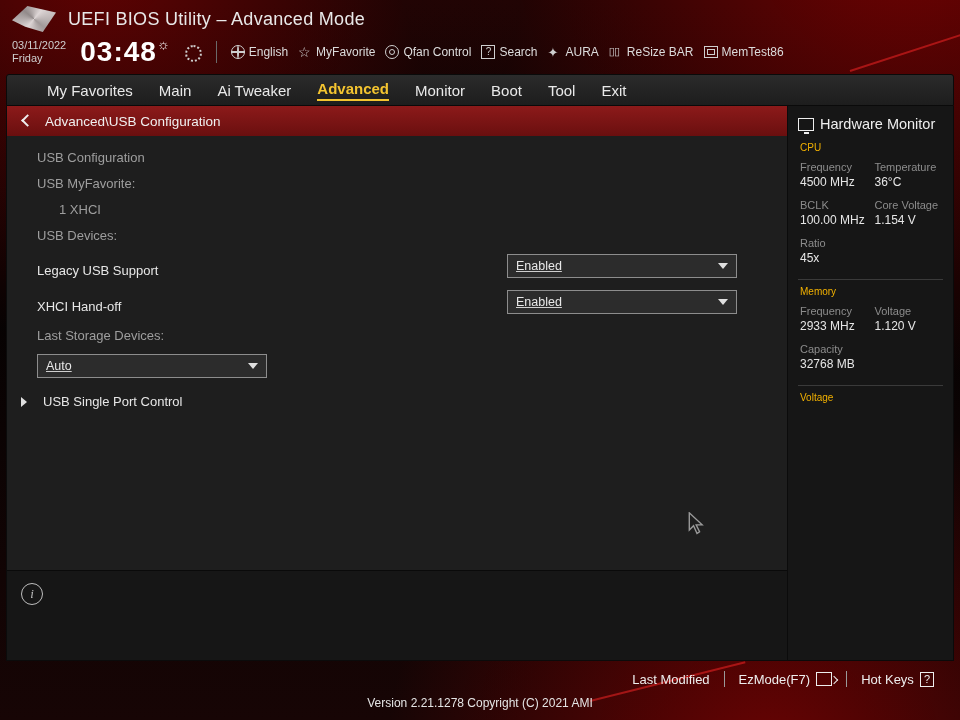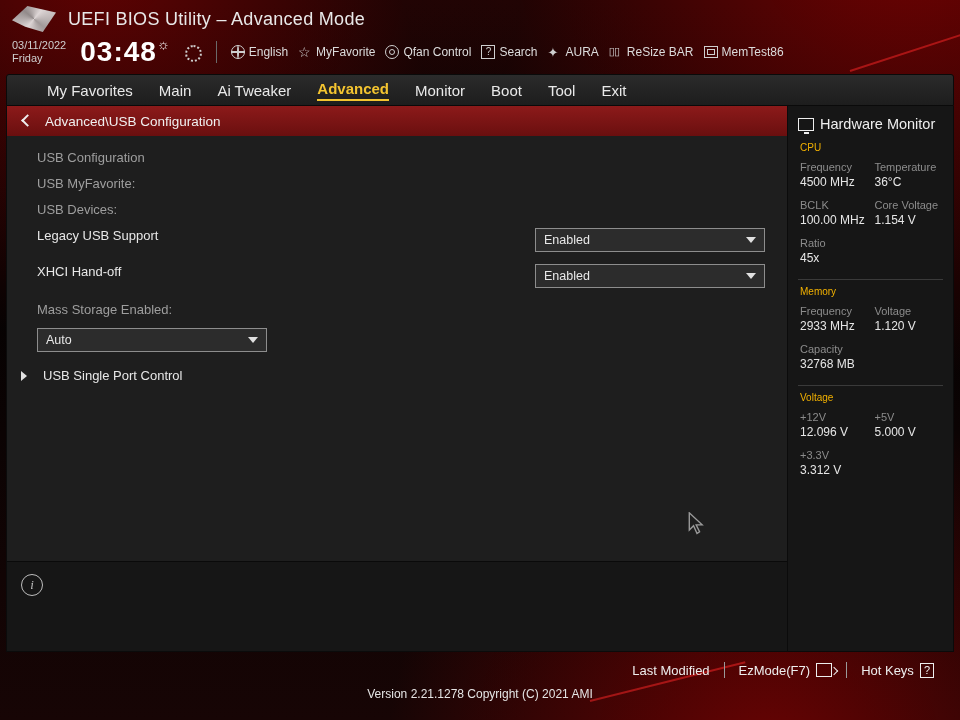--- a/index.html
+++ b/index.html
@@ -103,23 +103,23 @@
     transform:rotate(45deg);
   }
 
   .options {
     flex:1; overflow:hidden; padding:8px 18px 0 30px;
     font-size:13px; color:#cfcfcf;
   }
   .row { display:flex; align-items:center; height:26px; }
   .lbl-static { color:#9e9e9e; }
   .indent1 { padding-left:22px; }
-  .setting-row { display:flex; align-items:flex-start; padding:6px 0;gap:28px; }
+  .setting-row { display:flex; align-items:flex-end; padding:6px 0; }
   .setting-row .name  { flex:0 0 470px; color:#e7e7e7; }
-  .setting-row .ctrl  { flex:0 0 230px; }
+  .setting-row .ctrl  { flex:0 0 230px;text-decoration:underline; }
   .select {
     height:24px; display:flex; align-items:center; justify-content:space-between;
     padding:0 8px; border:1px solid #8d8d8d; background:#2c2c2c;
     font-size:12.5px; color:#e8e8e8; cursor:pointer;
   }
   .select .caret {
     width:0;height:0;border-left:5px solid transparent;border-right:5px solid transparent;
     border-top:6px solid #e0e0e0;
   }
   .submenu-row { display:flex; align-items:center; gap:6px; padding:10px 0 0 0; color:#e7e7e7; cursor:pointer;}
@@ -149,21 +149,21 @@
   }
   .hw-title .mon:after{content:"";position:absolute;left:5px;top:13px;width:5px;height:2px;background:#eee;}
   .sec-head { color:#f2b100; font-size:10px; margin:6px 0 8px 0; }
   .kv-grid { display:grid; grid-template-columns:1fr 1fr; row-gap:2px; column-gap:8px; }
   .kv-grid .k { color:#8c8c8c; font-size:11px; }
   .kv-grid .v { color:#e6e6e6; font-size:12px; margin-bottom:8px; }
   .hr { border:none; border-top:1px solid #3a3a3a; margin:6px -2px 6px -2px; }
 
   
   .footer {
-    height:68px; position:relative; z-index:1;
+    height:59px; position:relative; z-index:1;
   }
   .footer-links {
     display:flex; justify-content:flex-end; align-items:center; gap:14px;
     padding:10px 26px 0 0; font-size:13px; color:#eee;
   }
   .footer-links .flink { display:flex; align-items:center; gap:6px; cursor:pointer; }
   .footer-links .vsep  { width:1px;height:16px;background:#9a9a9a; }
   .exitbox {
     width:16px;height:14px;border:1.5px solid #eee; position:relative;
   }
@@ -254,20 +254,21 @@
   <div class="middle">
     <div class="panel-left">
       <div class="crumb-bar">
         <span class="back-arrow"></span>
         <span>Advanced\USB Configuration</span>
       </div>
 
       <div class="options">
         <div class="row lbl-static">USB Configuration</div>
         <div class="row lbl-static">USB MyFavorite:</div>
+        <div class="row lbl-static indent1">1 XHCI</div>
         <div class="row lbl-static">USB Devices:</div>
 
         <div class="setting-row">
           <div class="name">Legacy USB Support</div>
           <div class="ctrl">
             <div class="select">
               <span>Enabled</span>
               <span class="caret"></span>
             </div>
           </div>
@@ -276,21 +277,21 @@
         <div class="setting-row">
           <div class="name">XHCI Hand-off</div>
           <div class="ctrl">
             <div class="select">
               <span>Enabled</span>
               <span class="caret"></span>
             </div>
           </div>
         </div>
 
-        <div class="row lbl-static" style="margin-top:2px">Mass Storage Enabled:</div>
+        <div class="row lbl-static" style="margin-top:2px">Last Storage Devices:</div>
 
         <div class="setting-row">
           <div class="ctrl">
             <div class="select">
               <span>Auto</span>
               <span class="caret"></span>
             </div>
           </div>
         </div>
 
@@ -335,30 +336,20 @@
         <div class="v">2933 MHz</div>
         <div class="v">1.120 V</div>
         <div class="k">Capacity</div>
           <div></div>
         <div class="v">32768 MB</div>
           <div></div>
       </div>
       <hr class="hr">
 
       <div class="sec-head">Voltage</div>
-      <div class="kv-grid">
-        <div class="k">+12V</div>
-        <div class="k">+5V</div>
-        <div class="v">12.096 V</div>
-        <div class="v">5.000 V</div>
-        <div class="k">+3.3V</div>
-          <div></div>
-        <div class="v">3.312 V</div>
-          <div></div>
-      </div>
     </div>
   </div>
 
   <div class="footer">
     <div class="footer-links">
       <span class="flink">
           <span>Last Modified</span>
         </span>
       <span class="vsep"></span>
       <span class="flink">

